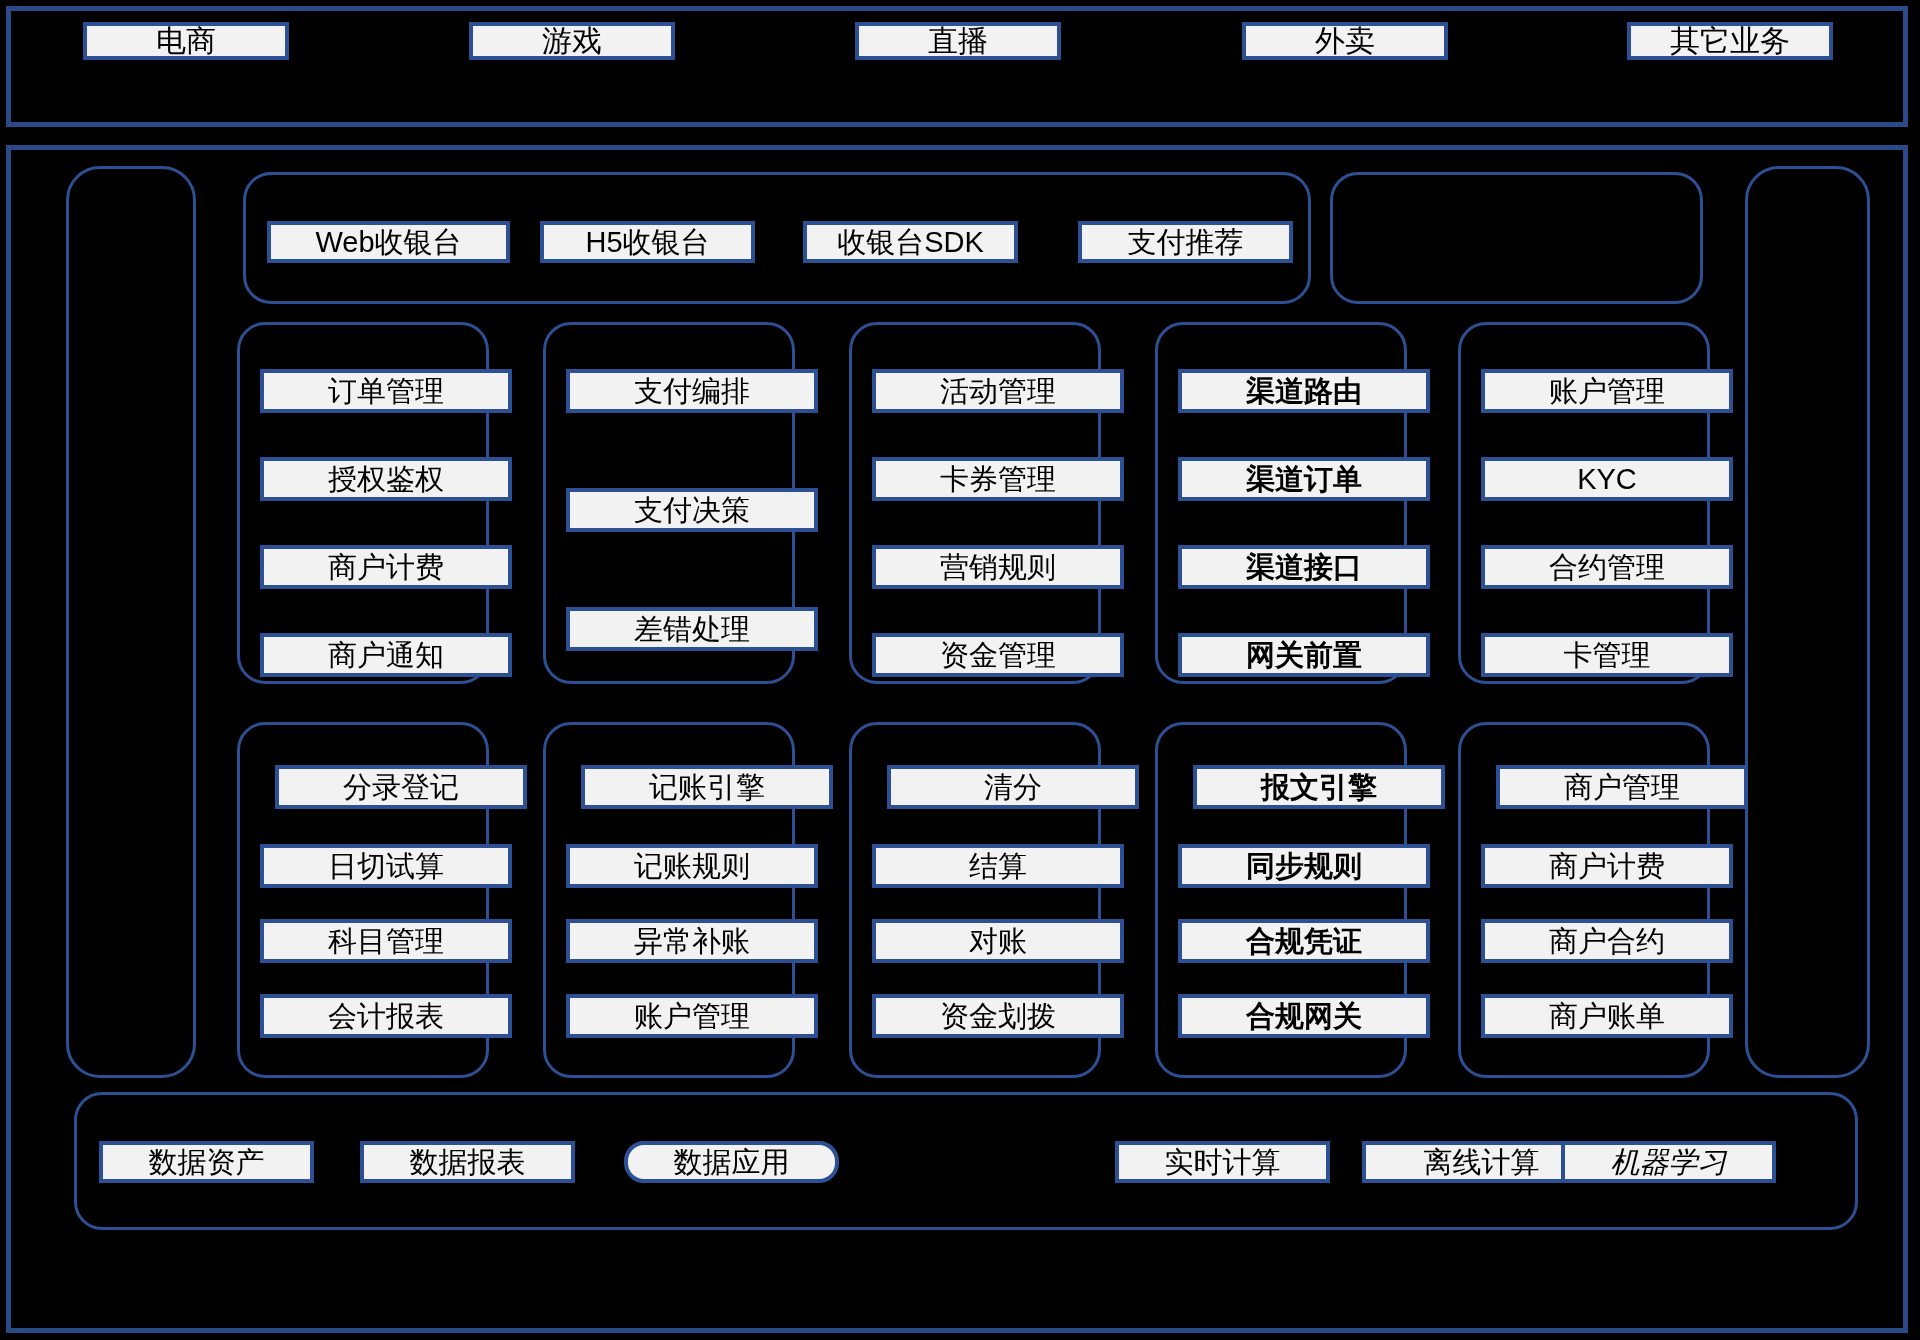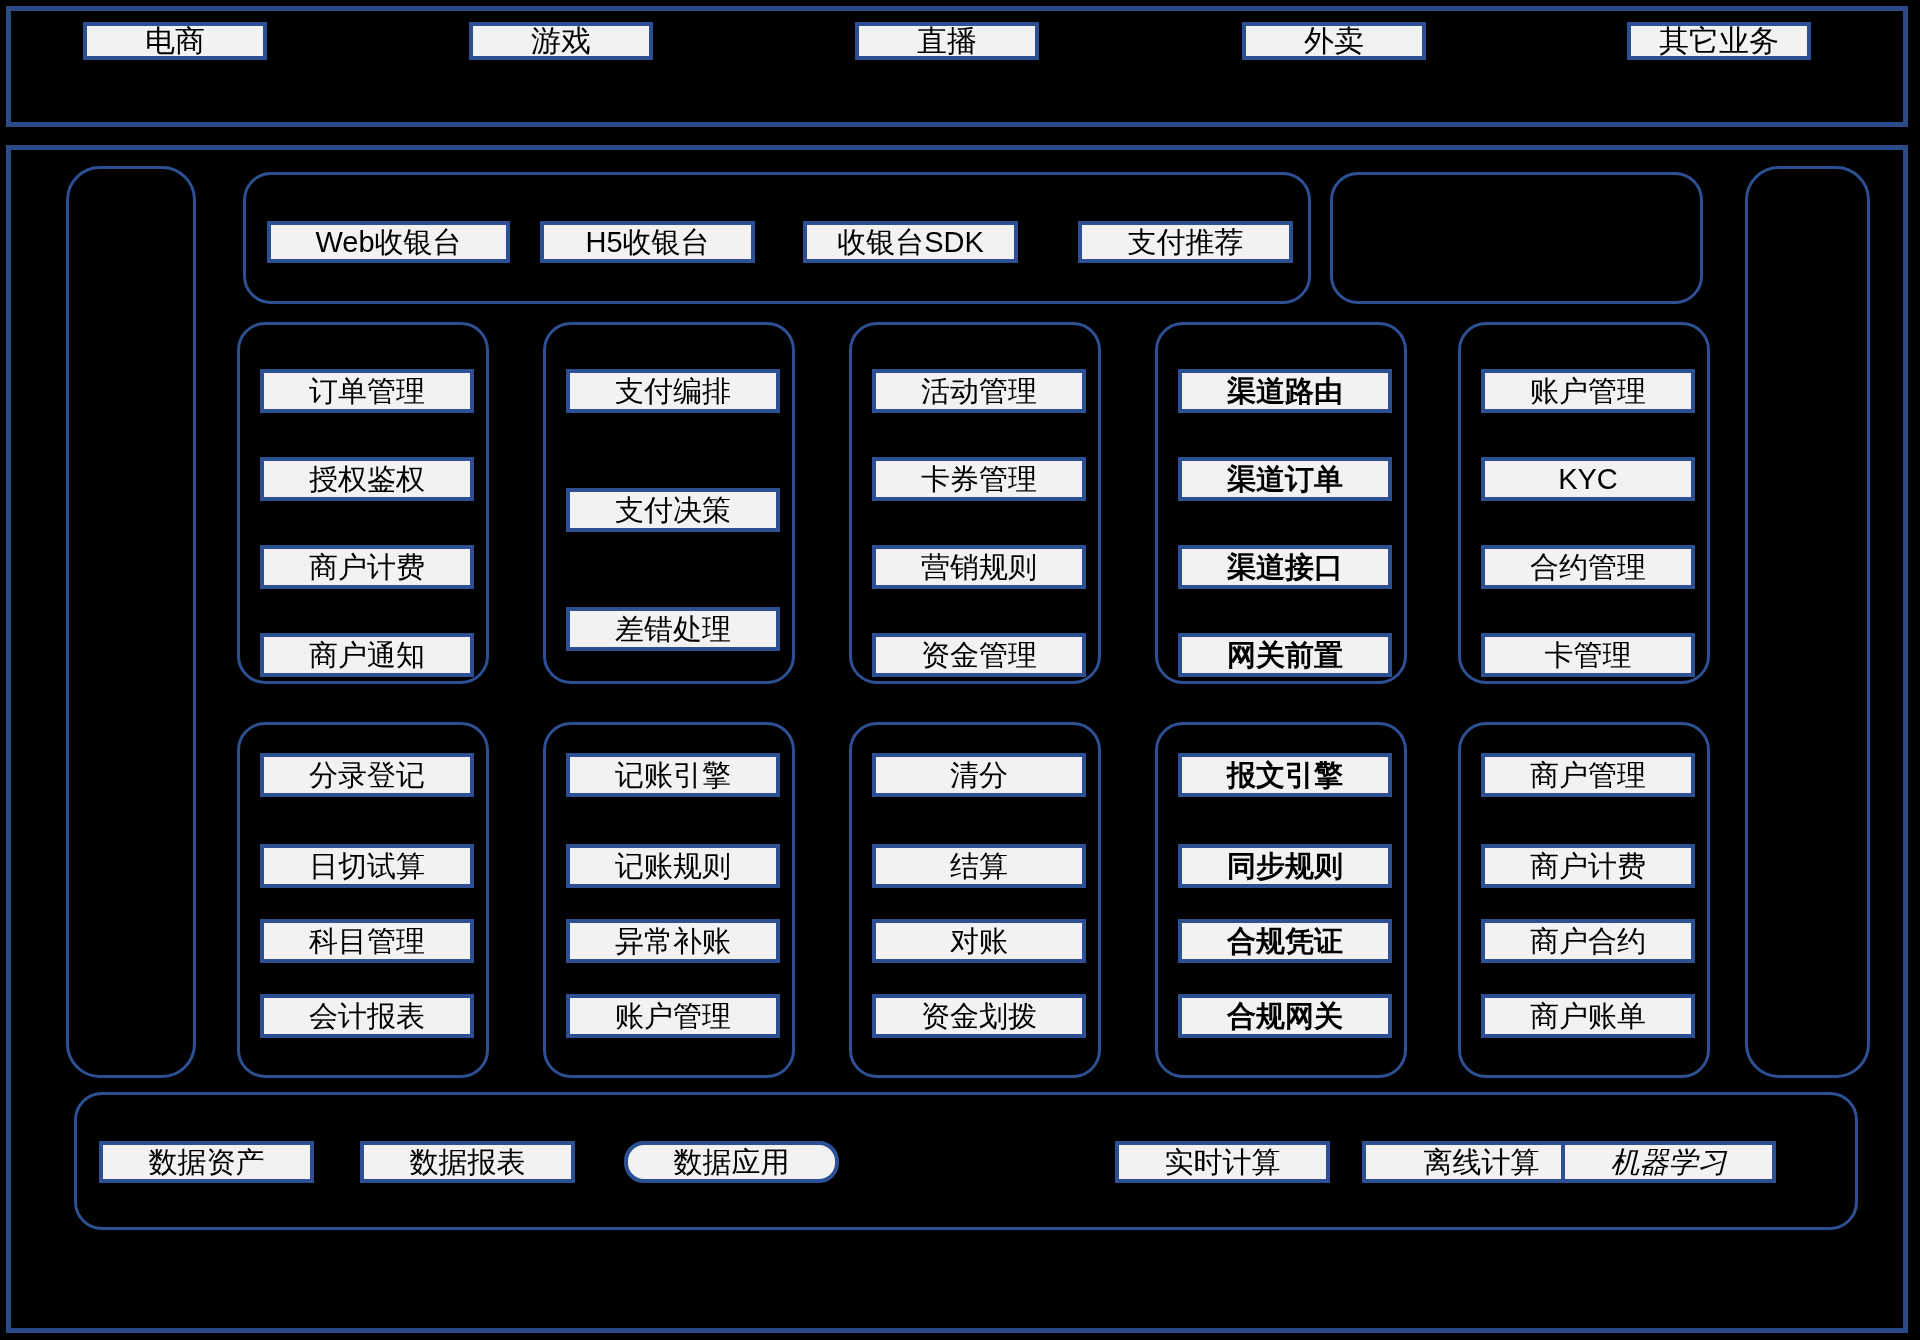--- a/index.html
+++ b/index.html
@@ -40,29 +40,29 @@
   .r2{top:572px;}
   .gx0{left:226px;} .gx1{left:532px;} .gx2{left:838px;} .gx3{left:1144px;font-weight:bold;} .gx4{left:1447px;}
   .datarow{left:63px;top:942px;width:1784px;height:138px;}
   
   .label{
     position:absolute;height:42px;background:var(--label-fill,#f2f2f2);
     border:4px solid var(--label_border);box-sizing:border-box;
     color:var(--label_text);font-size:29px;line-height:34px;
     text-align:center;white-space:nowrap;overflow:hidden;
   }
-  .tb{top:11px;width:184px;height:38px;line-height:30px;font-size:30px;}
+  .tb{top:11px;width:206px;height:38px;line-height:30px;font-size:30px;}
   .tb0{left:72px;} .tb1{left:458px;} .tb2{left:844px;} .tb3{left:1231px;} .tb4{left:1616px;}
   .ck{top:46px;}
   .ck0{left:21px;width:243px;} .ck1{left:294px;width:215px;}
   .ck2{left:557px;width:215px;} .ck3{left:832px;width:215px;}
-  .it{left:20px;width:214px;height:44px;line-height:36px;text-align:center;}
+  .it{left:20px;width:252px;height:44px;line-height:36px;text-align:center;}
   .r1 .it1{top:44px;} .r1 .it2{top:132px;} .r1 .it3{top:220px;} .r1 .it4{top:308px;}
   .r1.sparse .it1{top:44px;} .r1.sparse .it2{top:163px;} .r1.sparse .it3{top:282px;}
-  .r2 .it1{top:28px;} .r2 .it2{top:119px;} .r2 .it3{top:194px;} .r2 .it4{top:269px;}
+  .r2 .it1{top:40px;margin-left:15px;} .r2 .it2{top:119px;} .r2 .it3{top:194px;} .r2 .it4{top:269px;}
   .dt{top:46px;width:215px;}
   .dt0{left:22px;} .dt1{left:283px;} .dt2{left:547px;border-radius:20px;}
   .dt3{left:1038px;} .dt4{left:1285px;padding-left:24px;} .dt5{left:1484px;font-style:italic;}
 </style>
 </head>
 <body>
 
 <div class="canvas">
 
   <div class="topbar">

